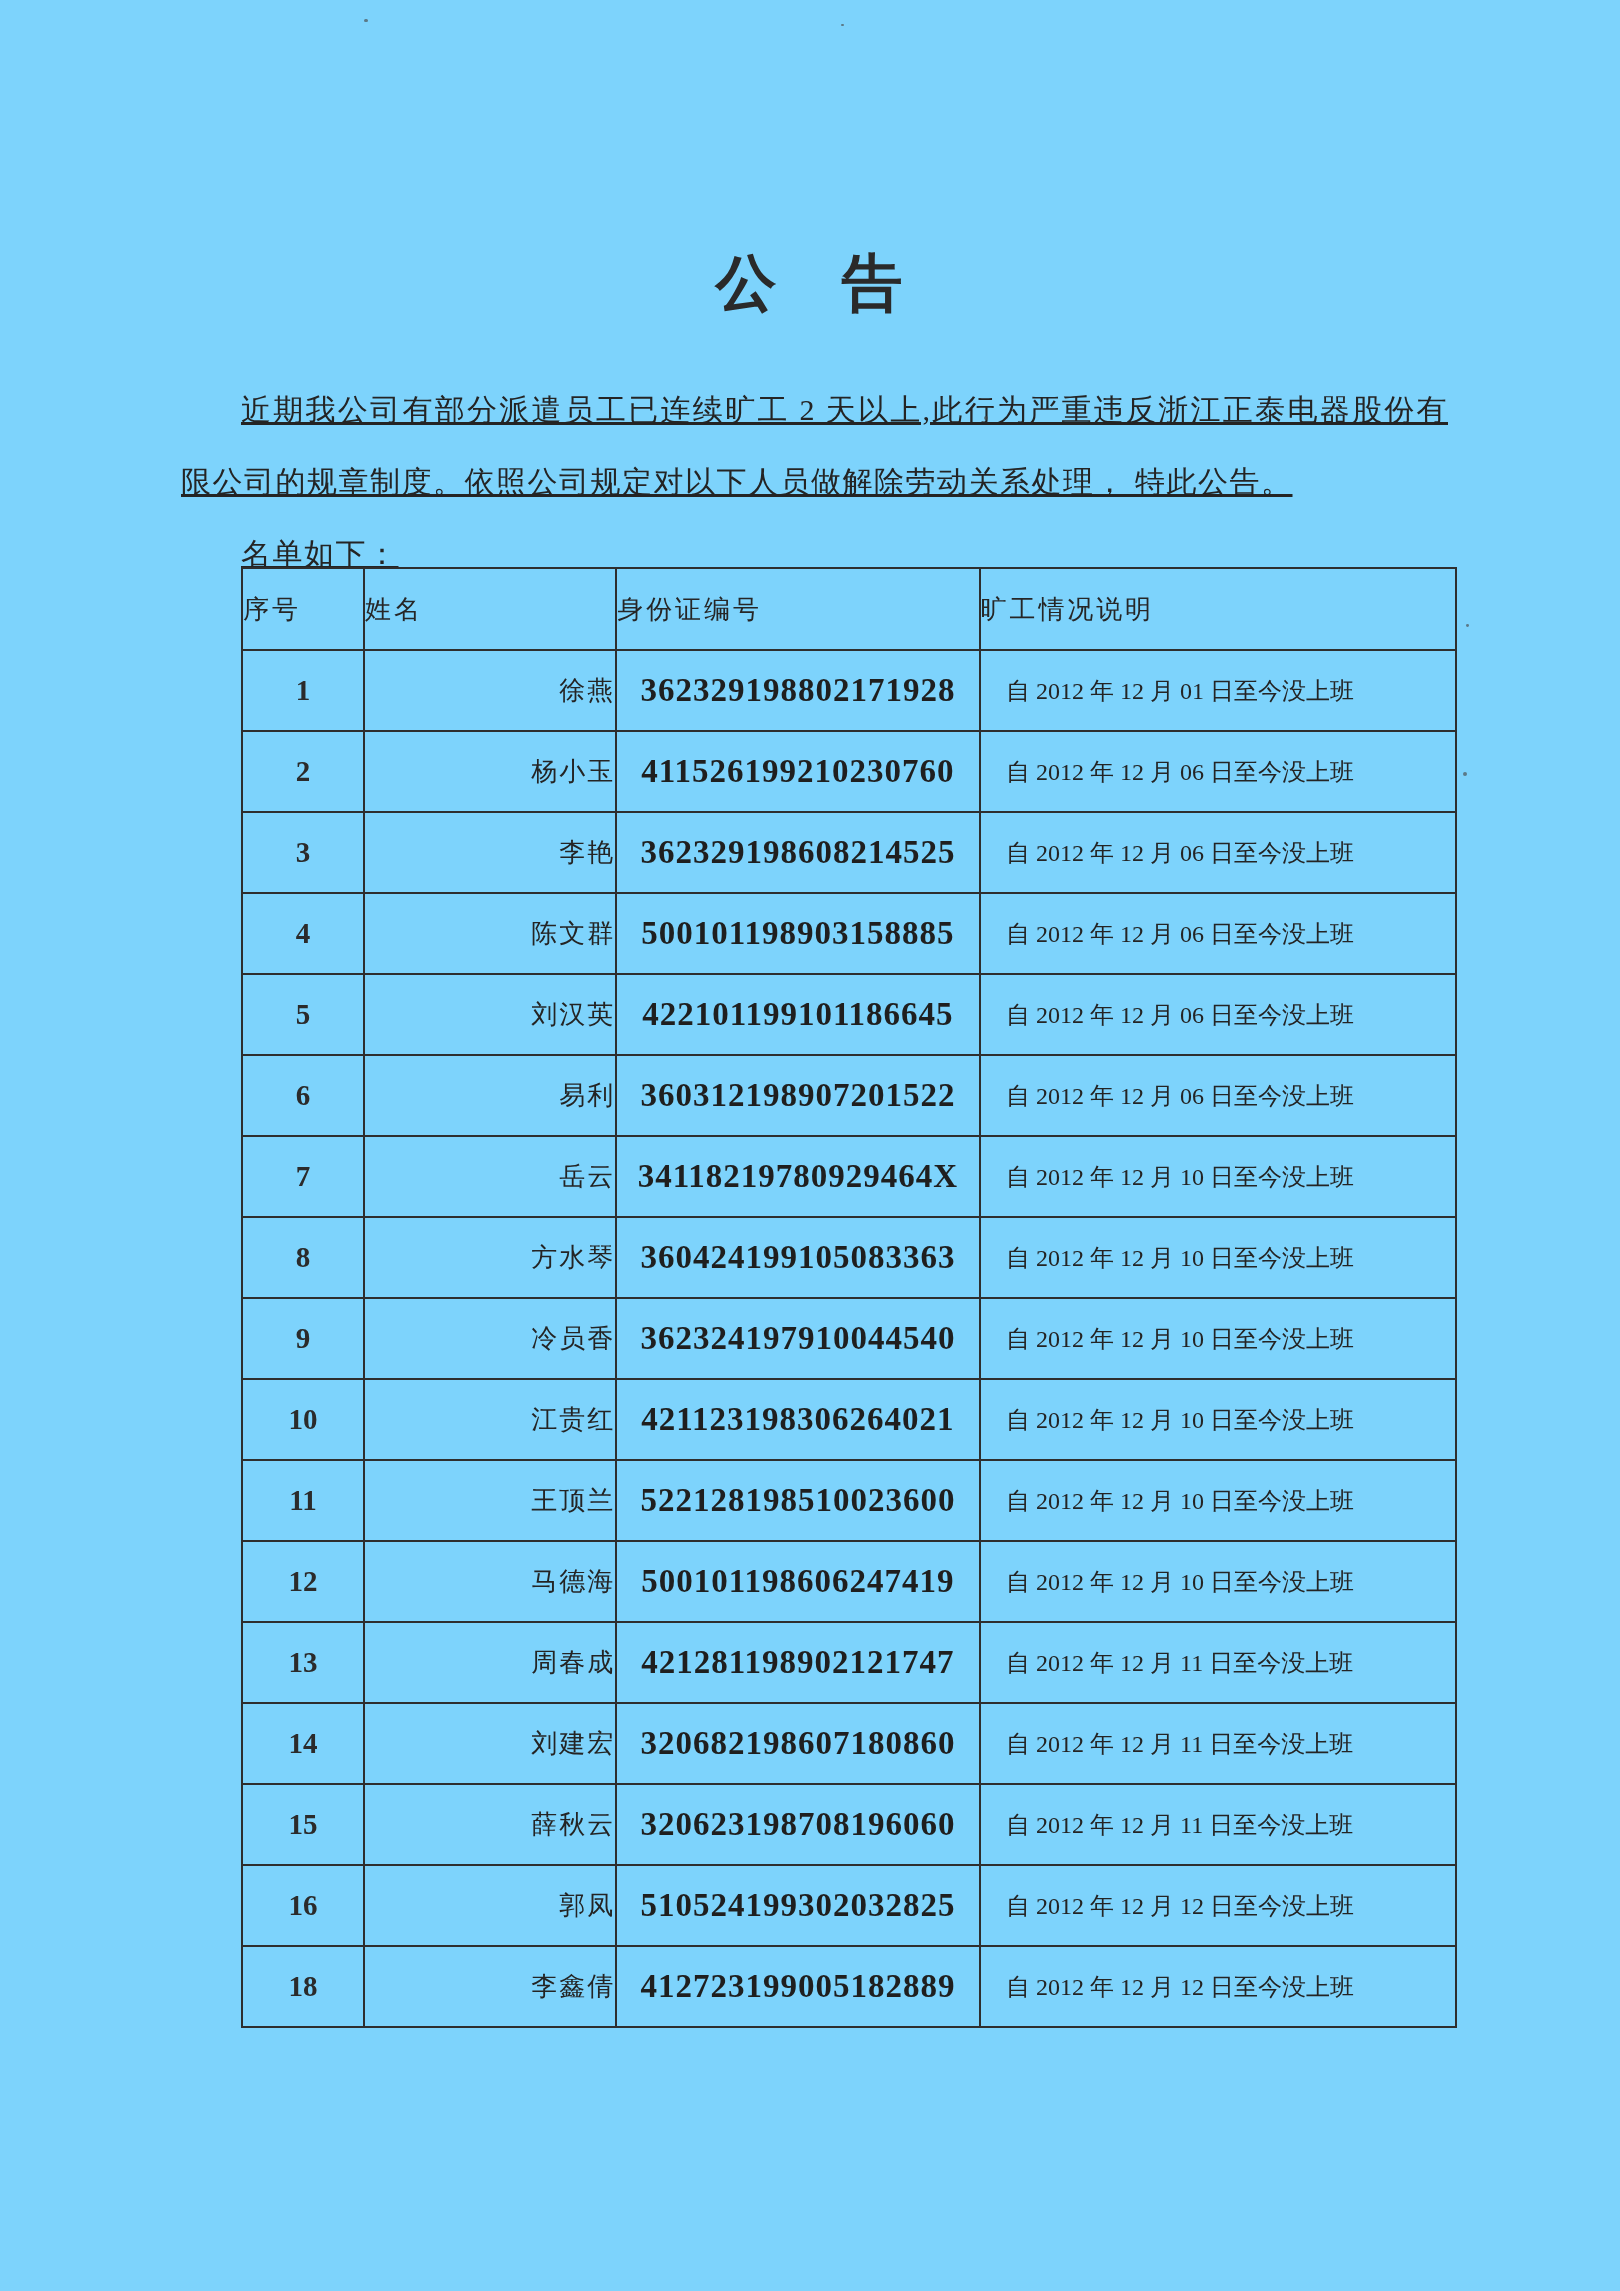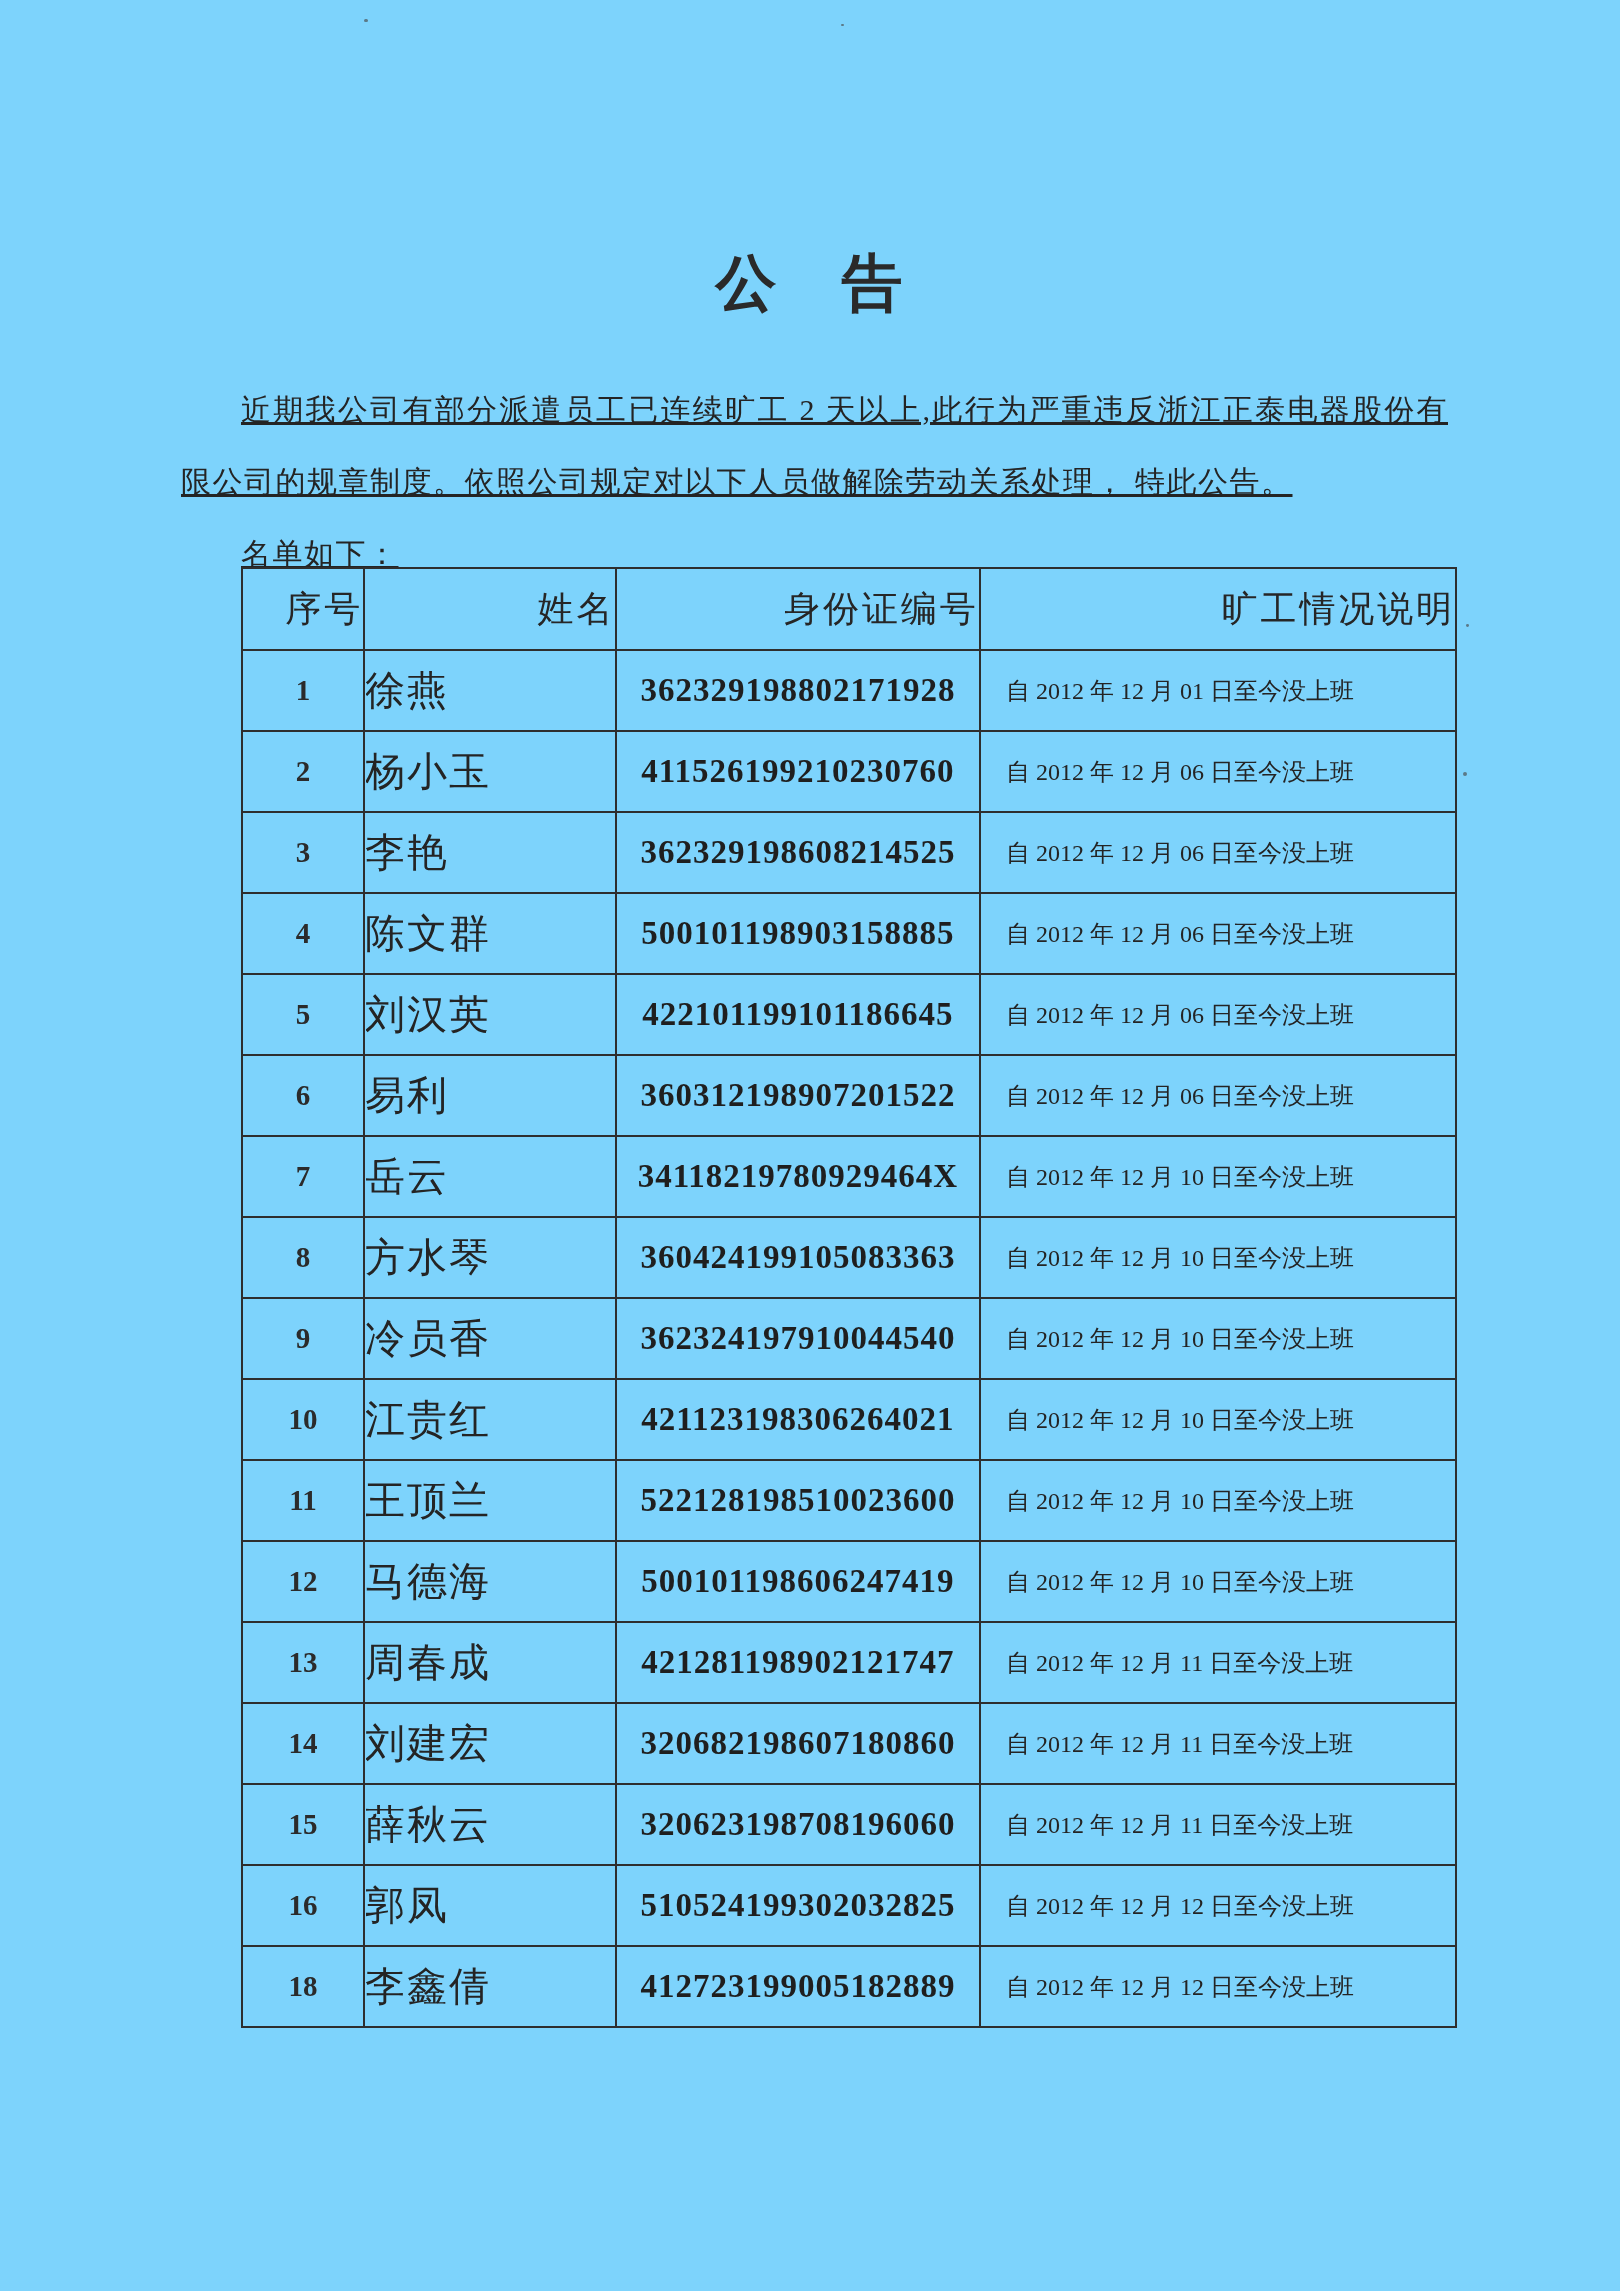--- a/index.html
+++ b/index.html
@@ -61,42 +61,41 @@
   .absence-table th,
   .absence-table td {
     border: 2px solid #2e2e2e;
     padding: 0;
     vertical-align: middle;
     overflow: hidden;
   }
   .absence-table thead th {
     height: 80px;
     font-weight: normal;
-    font-size: 36px;
+    font-size: 26px;
     letter-spacing: 2.9px;
-    text-align: right;
+    text-align: left;
     color: #262626;
   }
   .absence-table tbody td { height: 79px; }
   .col-no   { width: 122px; }
   .col-name { width: 252px; }
   .col-id   { width: 363px; }
   .col-desc { width: 476px; }
   td.col-no {
     text-align: center;
     font-size: 29px;
     font-weight: 600;
     color: #2b2b2b;
   }
   td.col-name {
-    text-align: left;
-    font-size: 40px;
+    text-align: right;
+    font-size: 26px;
     letter-spacing: 2px;
     color: #242424;
-    border-radius: 24px;
   }
   td.col-id {
     text-align: center;
     font-size: 33px;
     font-weight: 600;
     letter-spacing: 1px;
     color: #1f1f1f;
   }
   td.col-desc {
     text-align: left;

